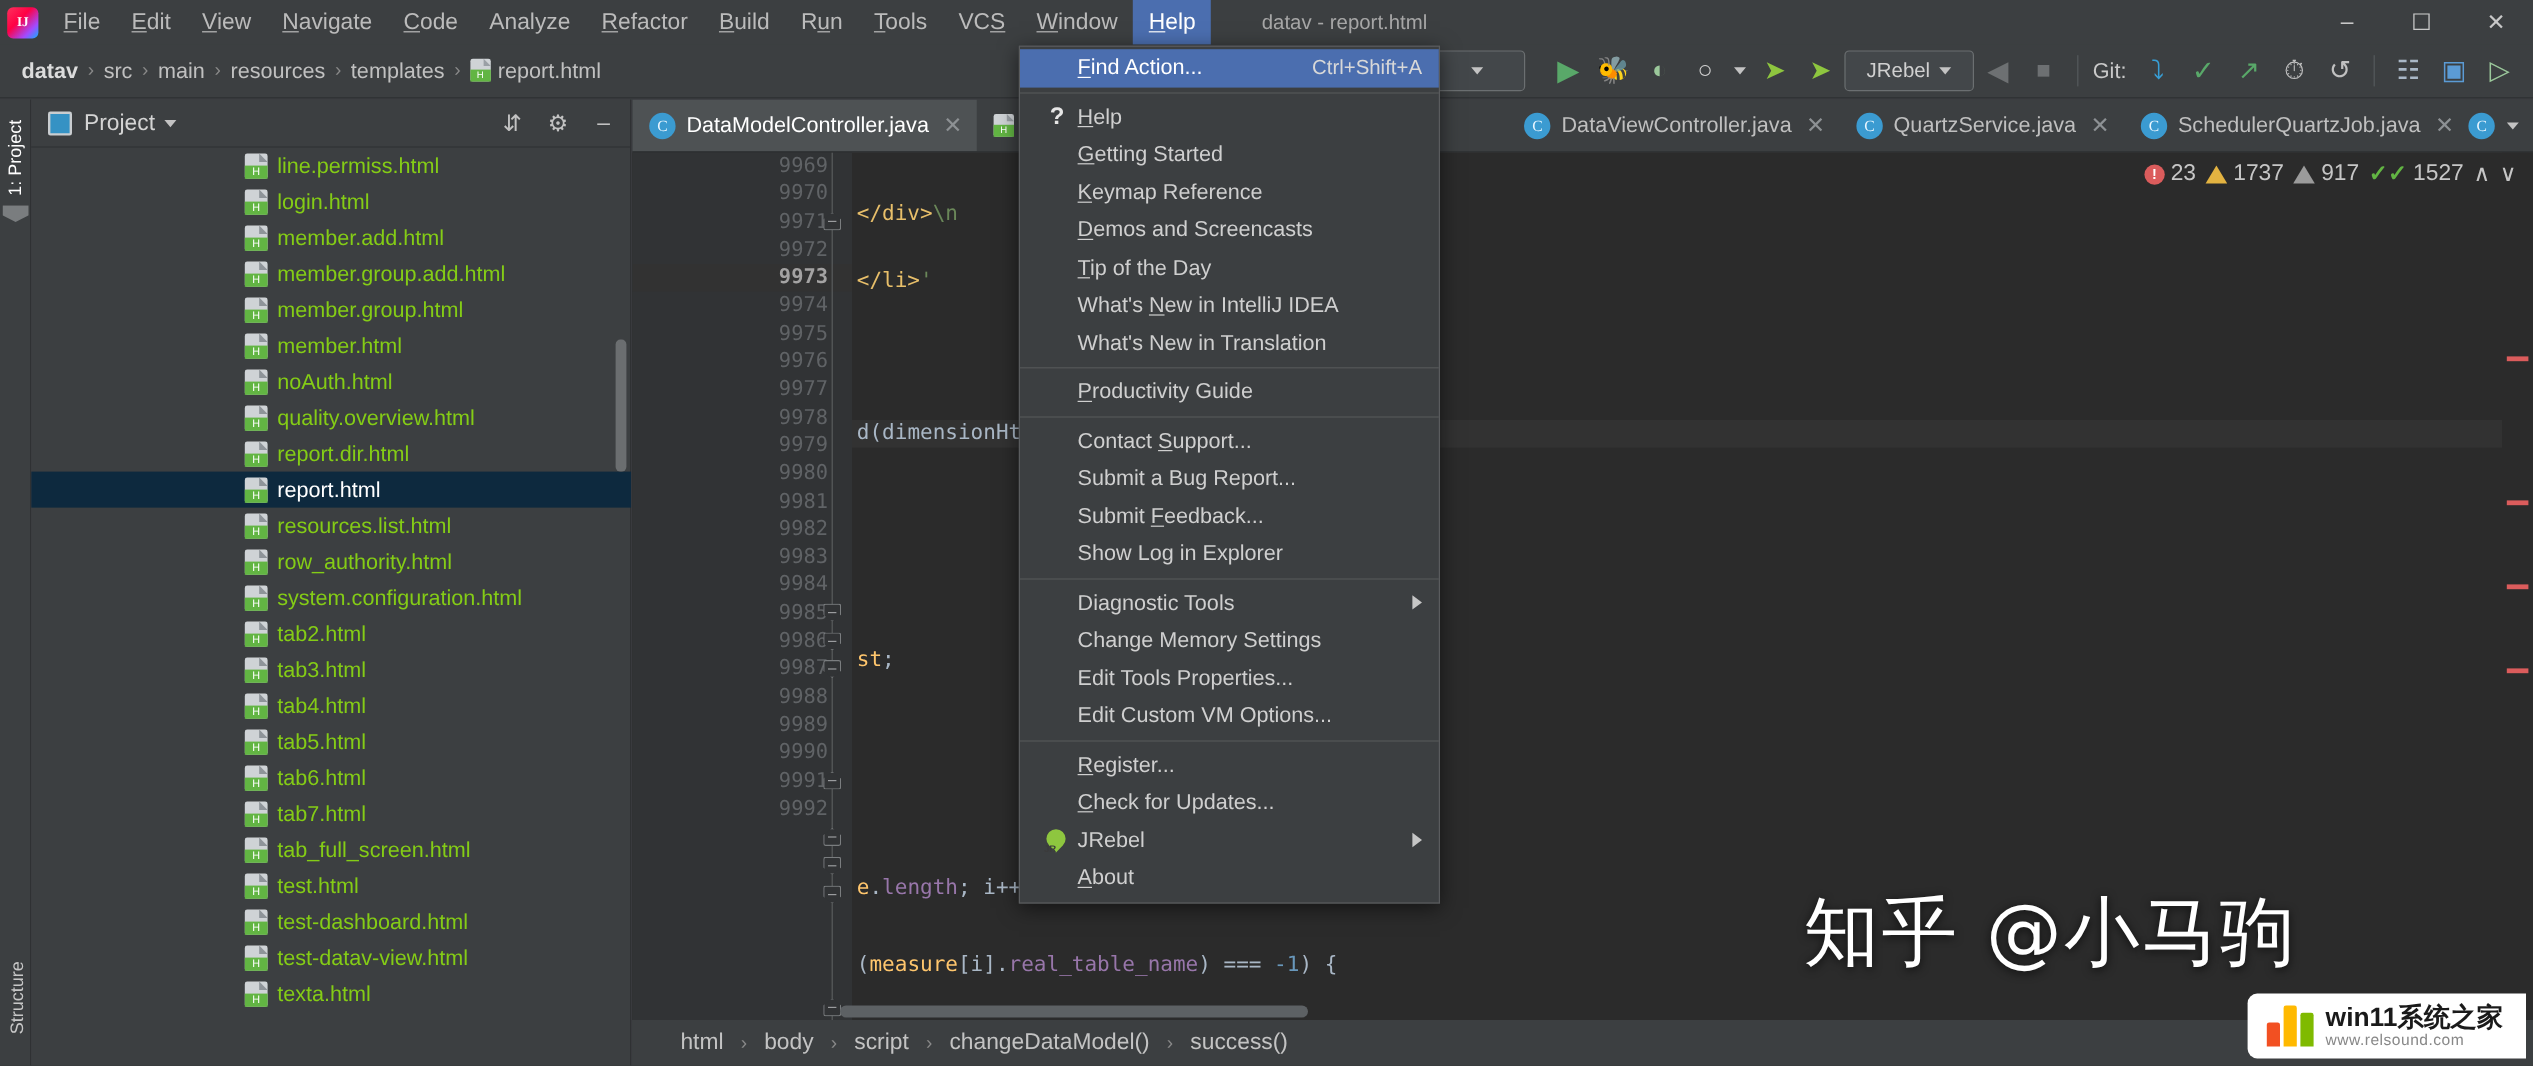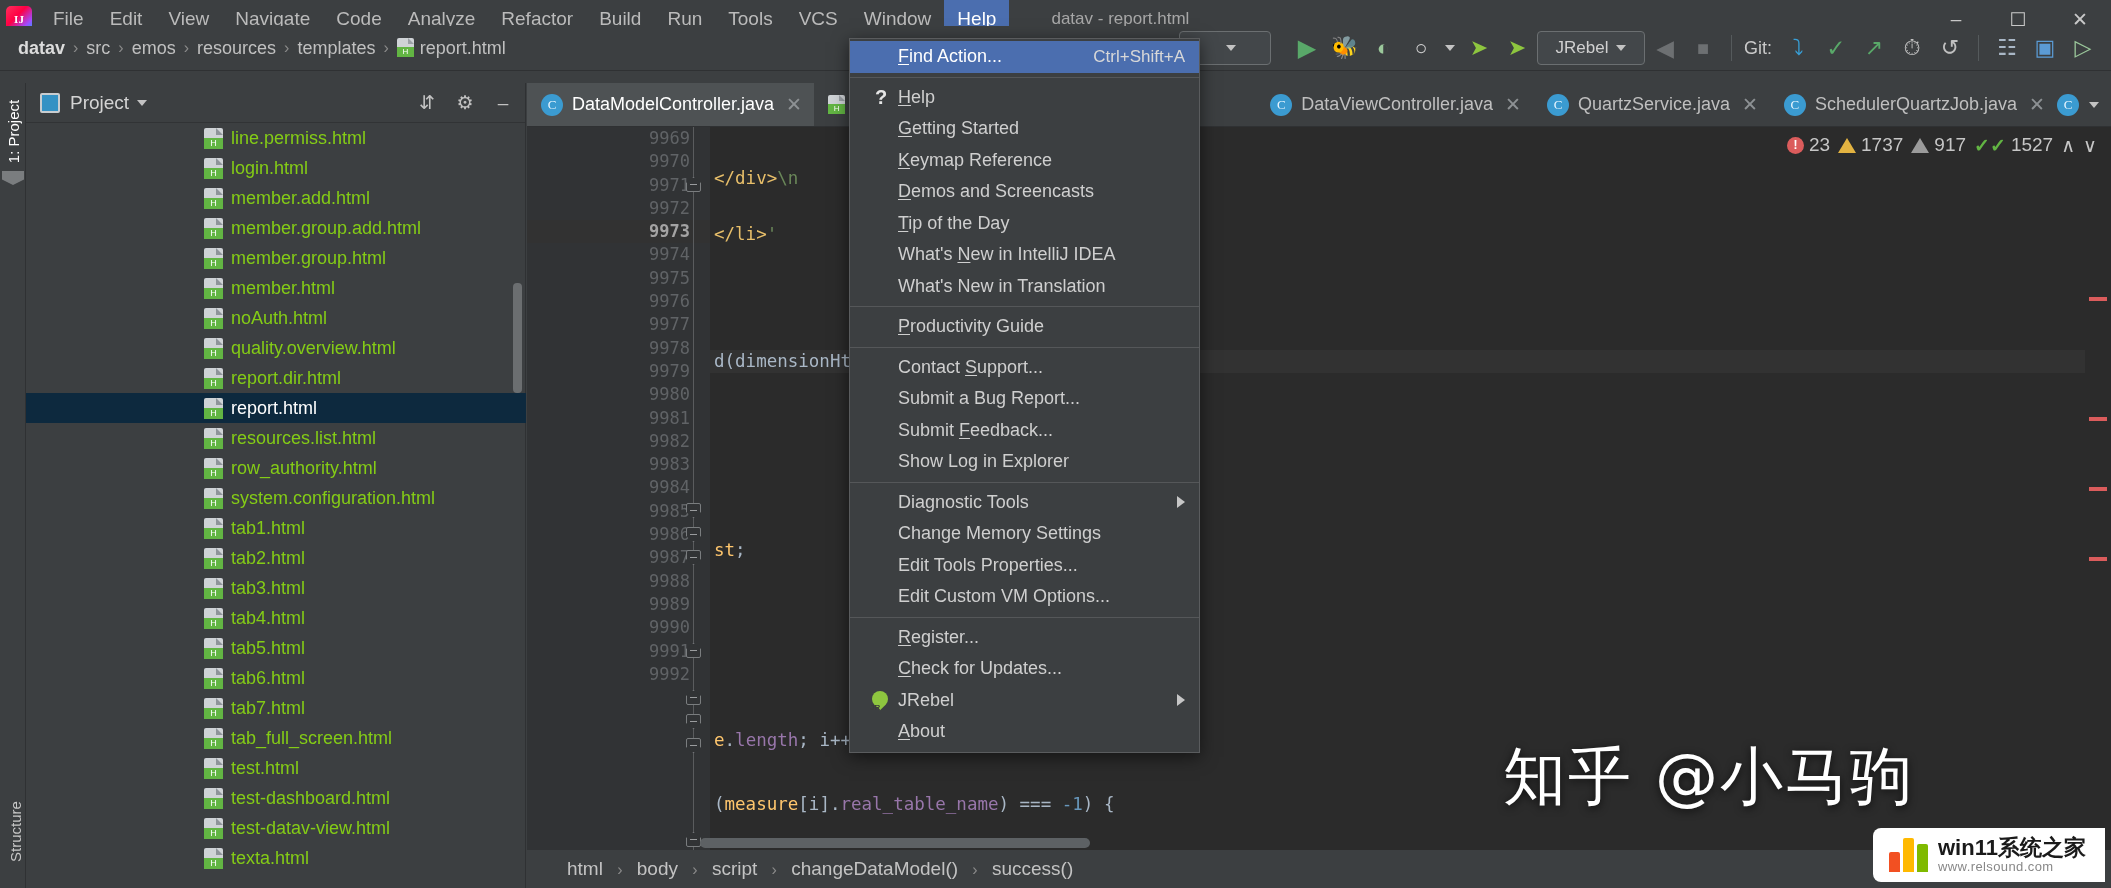--- a/index.html
+++ b/index.html
@@ -39,21 +39,21 @@
   .wincontrols {
     position:absolute; right:0; top:0; height:38px; display:flex; align-items:center;
   }
   .wincontrols .wc {
     width:62px; height:38px; display:flex; align-items:center; justify-content:center;
     color:#c8c8c8; font-size:19px;
   }
 
   
   .navbar {
-    position:absolute; left:0; top:26px; width:2111px; height:45px;
+    position:absolute; left:0; top:37px; width:2111px; height:45px;
     background:#3c3f41; display:flex; align-items:center;
     border-bottom:1px solid #2f3133;
   }
   .crumbs { display:flex; align-items:center; margin-left:12px; font-size:18px; color:#c0c0c0; }
   .crumbs .cb { padding:0 6px; white-space:nowrap; }
   .crumbs .cb.bold { font-weight:bold; color:#dcdcdc; }
   .crumbs .sep { color:#8a8a8a; font-size:16px; padding:0 2px; }
   .htmlicon {
     display:inline-block; width:17px;height:19px; position:relative; margin-right:6px;
     background:#cfd3d6; border-radius:2px; vertical-align:-3px;
@@ -304,21 +304,21 @@
       <div class="wc">✕</div>
     </div>
   </div>
 
   <div class="navbar">
     <div class="crumbs">
       <span class="cb bold">datav</span>
       <span class="sep">›</span>
       <span class="cb">src</span>
       <span class="sep">›</span>
-      <span class="cb">emos</span>
+      <span class="cb">main</span>
       <span class="sep">›</span>
       <span class="cb">resources</span>
       <span class="sep">›</span>
       <span class="cb">templates</span>
       <span class="sep">›</span>
       <span class="cb"><span class="htmlicon"></span><span>report.html</span></span>
     </div>
 
     <div class="tb">
       <div class="jrebel-box" style="min-width:92px;border-color:#6b6f71;">
@@ -449,24 +449,20 @@
           <span class="fileicon"></span>
           <span class="fname">resources.list.html</span>
         </div>
         <div class="trow">
           <span class="fileicon"></span>
           <span class="fname">row_authority.html</span>
         </div>
         <div class="trow">
           <span class="fileicon"></span>
           <span class="fname">system.configuration.html</span>
-        </div>
-        <div class="trow">
-          <span class="fileicon"></span>
-          <span class="fname">tab1.html</span>
         </div>
         <div class="trow">
           <span class="fileicon"></span>
           <span class="fname">tab2.html</span>
         </div>
         <div class="trow">
           <span class="fileicon"></span>
           <span class="fname">tab3.html</span>
         </div>
         <div class="trow">

